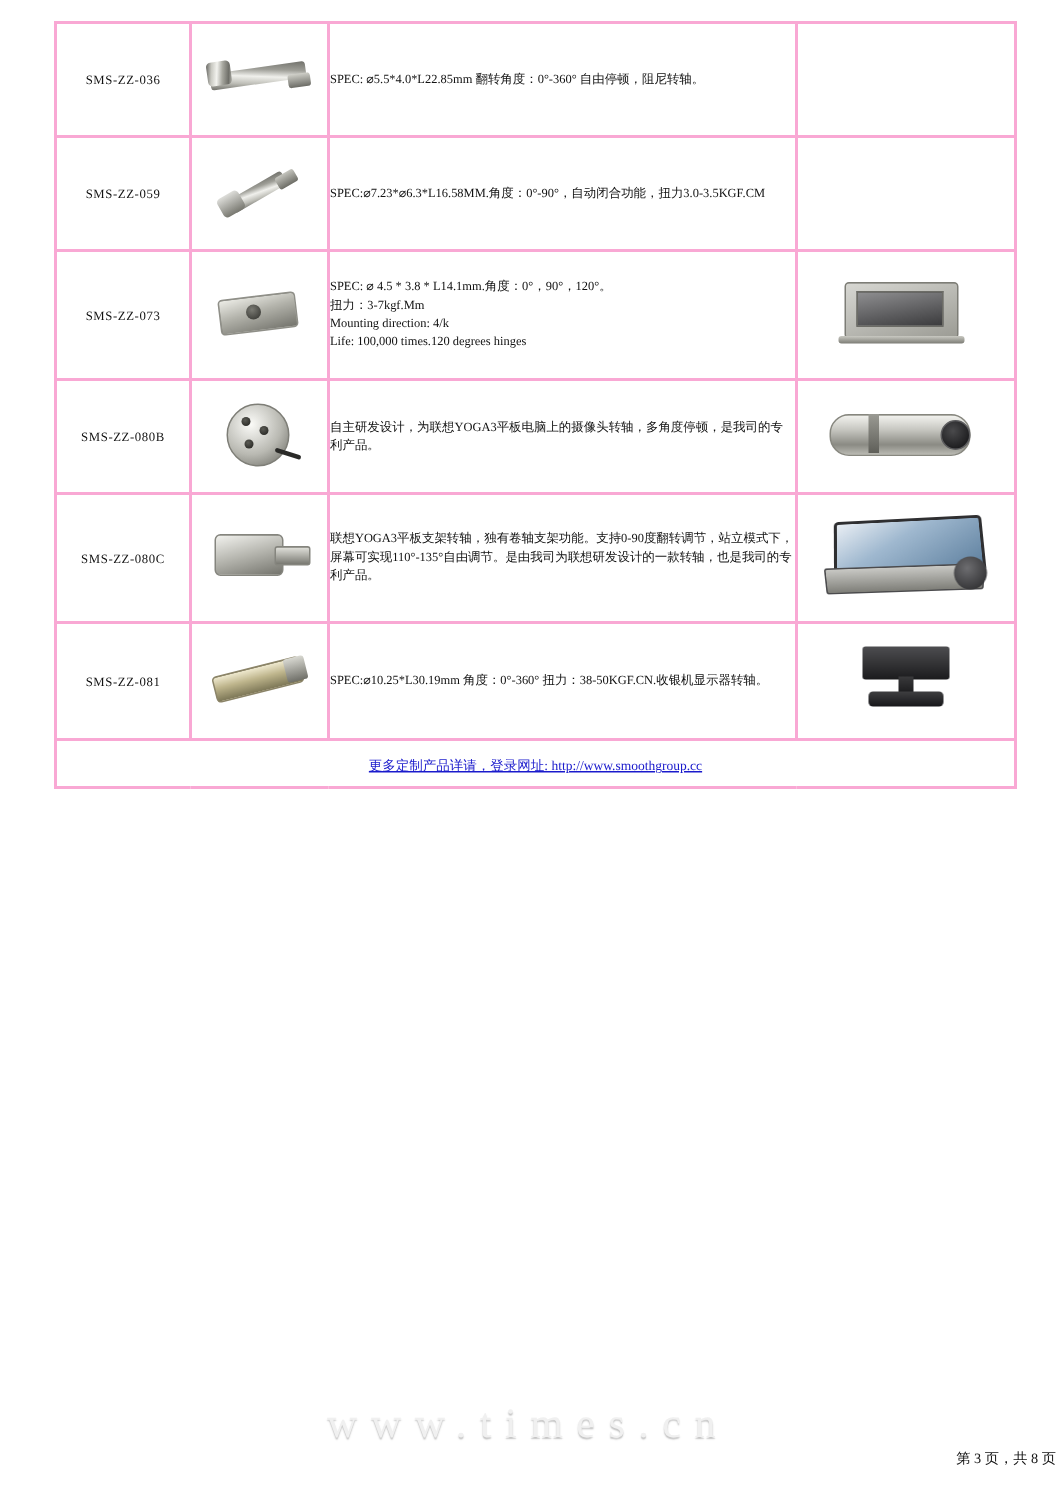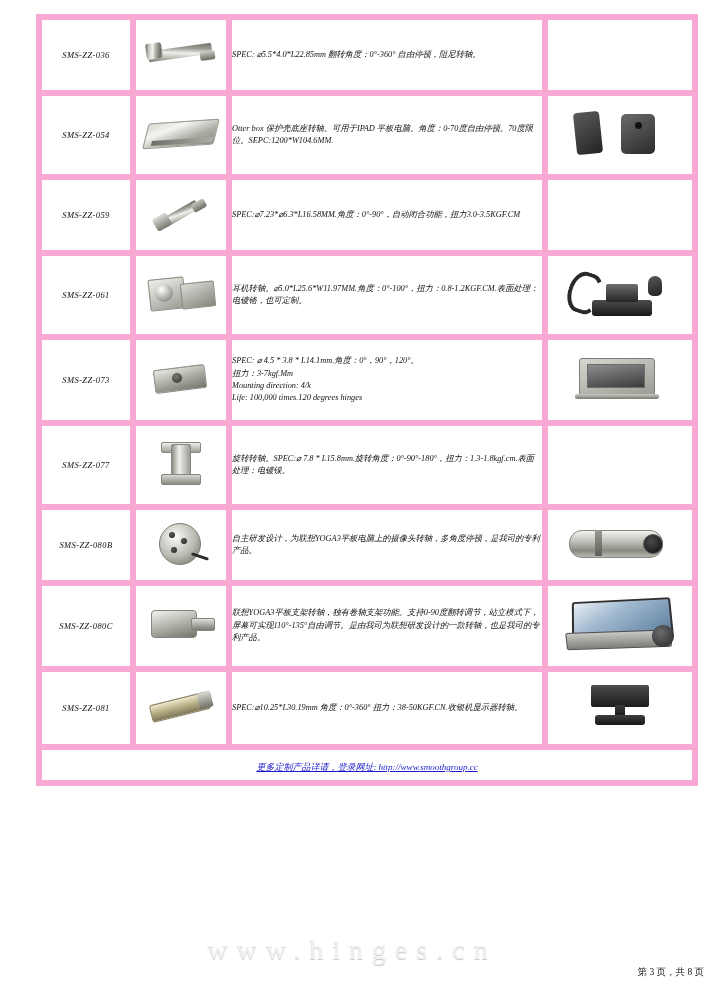--- a/index.html
+++ b/index.html
@@ -23,24 +23,23 @@
   }
   table.product-table {
     position: absolute;
     top: 14px;
     left: 36px;
     width: 634px;
     border-collapse: collapse;
     table-layout: fixed;
   }
   table.product-table td {
-    border: 6px solid #f9a8d4;
+    border: 2px solid #f9a8d4;
     vertical-align: middle;
     padding: 0;
-    font-style: italic;
   }
   td.code-cell {
     width: 88px;
     text-align: center;
     font-family: "Liberation Serif", serif;
     font-size: 8.5px;
     letter-spacing: 0.4px;
     color: #111;
   }
   td.image-cell {
@@ -439,89 +438,51 @@
         <td class="image-cell">
           <span class="prod img1">
             <span class="bar metal-h"></span><span class="knuckle metal-v"></span><span class="tip"></span>
           </span>
         </td>
         <td class="desc-cell">SPEC: ⌀5.5*4.0*L22.85mm  翻转角度：0°-360° 自由停顿，阻尼转轴。</td>
         <td class="extra-cell"></td>
       </tr>
 
 
-      <tr class="row-h-3">
-        <td class="code-cell">SMS-ZZ-054</td>
-        <td class="image-cell">
-          <span class="prod img3">
-            <span class="plate"></span><span class="edge"></span>
-          </span>
-        </td>
-        <td class="desc-cell">Otter box 保护壳底座转轴。可用于IPAD 平板电脑。角度：0-70度自由停顿。70度限位。SEPC:1200*W104.6MM.</td>
-        <td class="extra-cell">
-          <span class="ex3">
-            <span class="stand"></span><span class="pad"></span><span class="padlens"></span>
-          </span>
-        </td>
-      </tr>
 
       <tr class="row-h-4">
         <td class="code-cell">SMS-ZZ-059</td>
         <td class="image-cell">
           <span class="prod img4">
             <span class="body metal-h"></span><span class="head"></span><span class="nose"></span>
           </span>
         </td>
         <td class="desc-cell">SPEC:⌀7.23*⌀6.3*L16.58MM.角度：0°-90°，自动闭合功能，扭力3.0-3.5KGF.CM</td>
         <td class="extra-cell"></td>
       </tr>
 
-      <tr class="row-h-5">
-        <td class="code-cell">SMS-ZZ-061</td>
-        <td class="image-cell">
-          <span class="prod img5">
-            <span class="leafA"></span><span class="leafB"></span><span class="cup"></span>
-          </span>
-        </td>
-        <td class="desc-cell">耳机转轴。⌀5.0*L25.6*W11.97MM.角度：0°-100°，扭力：0.8-1.2KGF.CM.表面处理：电镀铬，也可定制。</td>
-        <td class="extra-cell">
-          <span class="ex5">
-            <span class="headset"></span><span class="base"></span><span class="screen"></span><span class="earbud"></span>
-          </span>
-        </td>
-      </tr>
 
       <tr class="row-h-6">
         <td class="code-cell">SMS-ZZ-073</td>
         <td class="image-cell">
           <span class="prod img6">
             <span class="blk"></span><span class="hole"></span>
           </span>
         </td>
         <td class="desc-cell desc-mono" style="white-space: pre-line; margin-left: 36px;">SPEC: ⌀ 4.5 * 3.8 * L14.1mm.角度：0°，90°，120°。
 扭力：3-7kgf.Mm
 Mounting direction: 4/k
 Life: 100,000 times.120 degrees hinges</td>
         <td class="extra-cell">
           <span class="ex6">
             <span class="lid"></span><span class="screen"></span><span class="foot"></span>
           </span>
         </td>
       </tr>
 
-      <tr class="row-h-7">
-        <td class="code-cell">SMS-ZZ-077</td>
-        <td class="image-cell">
-          <span class="prod img7">
-            <span class="armT"></span><span class="col"></span><span class="armB"></span>
-          </span>
-        </td>
-        <td class="desc-cell">旋转转轴。SPEC:⌀ 7.8 * L15.8mm.旋转角度：0°-90°-180°，扭力：1.3-1.8kgf.cm.表面处理：电镀镍。</td>
-        <td class="extra-cell"></td>
-      </tr>
 
       <tr class="row-h-8">
         <td class="code-cell">SMS-ZZ-080B</td>
         <td class="image-cell">
           <span class="prod img8">
             <span class="disc"></span><span class="d1"></span><span class="d2"></span><span class="d3"></span><span class="wire"></span>
           </span>
         </td>
         <td class="desc-cell">自主研发设计，为联想YOGA3平板电脑上的摄像头转轴，多角度停顿，是我司的专利产品。</td>
         <td class="extra-cell">
@@ -562,16 +523,16 @@
       </tr>
 
       <tr class="footer-row">
         <td colspan="4">
           <a class="footer-text" href="#">更多定制产品详请，登录网址: http://www.smoothgroup.cc</a>
         </td>
       </tr>
     </tbody>
   </table>
 
-  <div class="wm-url">www.hinges.cn</div>
+  <div class="wm-url">www.times.cn</div>
   <div class="page-num">第 3 页，共 8 页</div>
 
 </div>
 
 </body></html>

